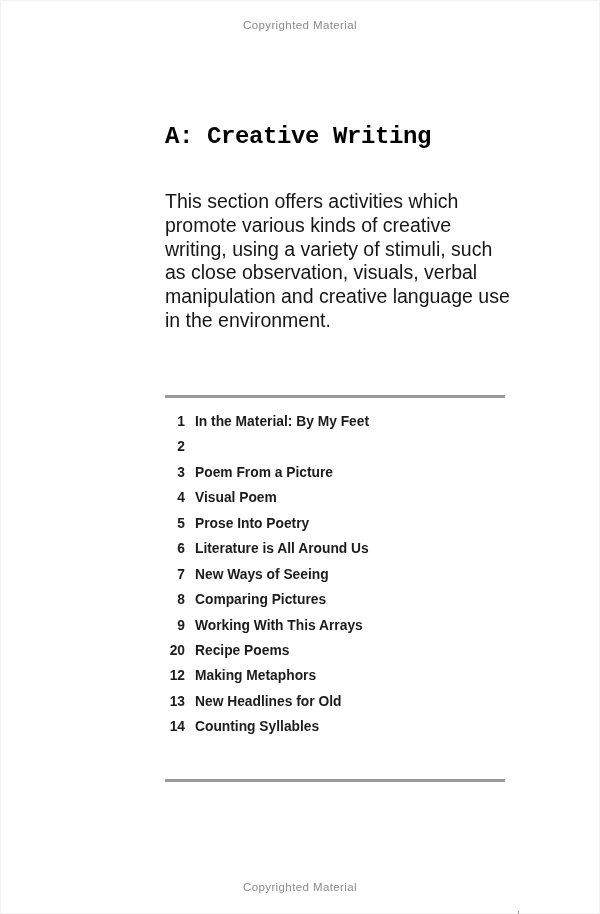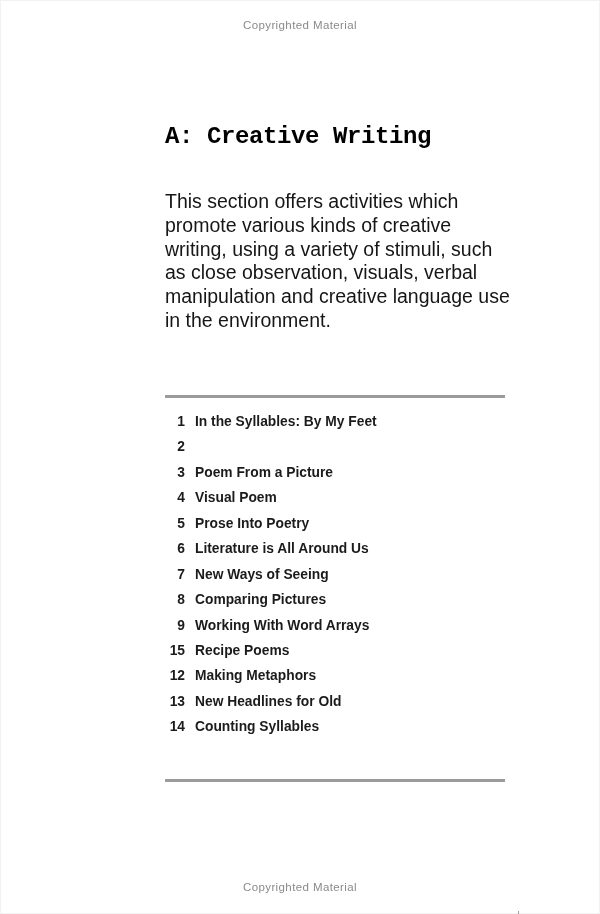--- a/index.html
+++ b/index.html
@@ -109,21 +109,21 @@
 writing, using a variety of stimuli, such
 as close observation, visuals, verbal
 manipulation and creative language use
 in the environment.</p>
 
   <div class="rule top-rule"></div>
 
   <div class="toc">
   <div class="toc-row">
     <span class="toc-num">1</span>
-    <span class="toc-label">In the Syllables: By My Feet</span>
+    <span class="toc-label">In the Material: By My Feet</span>
   </div>
 
   <div class="toc-row">
     <span class="toc-num">2</span>
   </div>
 
   <div class="toc-row">
     <span class="toc-num">3</span>
     <span class="toc-label">Poem From a Picture</span>
   </div>
@@ -148,25 +148,25 @@
     <span class="toc-label">New Ways of Seeing</span>
   </div>
 
   <div class="toc-row">
     <span class="toc-num">8</span>
     <span class="toc-label">Comparing Pictures</span>
   </div>
 
   <div class="toc-row">
     <span class="toc-num">9</span>
-    <span class="toc-label">Working With Word Arrays</span>
+    <span class="toc-label">Working With This Arrays</span>
   </div>
 
   <div class="toc-row">
-    <span class="toc-num">15</span>
+    <span class="toc-num">20</span>
     <span class="toc-label">Recipe Poems</span>
   </div>
 
 
   <div class="toc-row">
     <span class="toc-num">12</span>
     <span class="toc-label">Making Metaphors</span>
   </div>
 
   <div class="toc-row">

